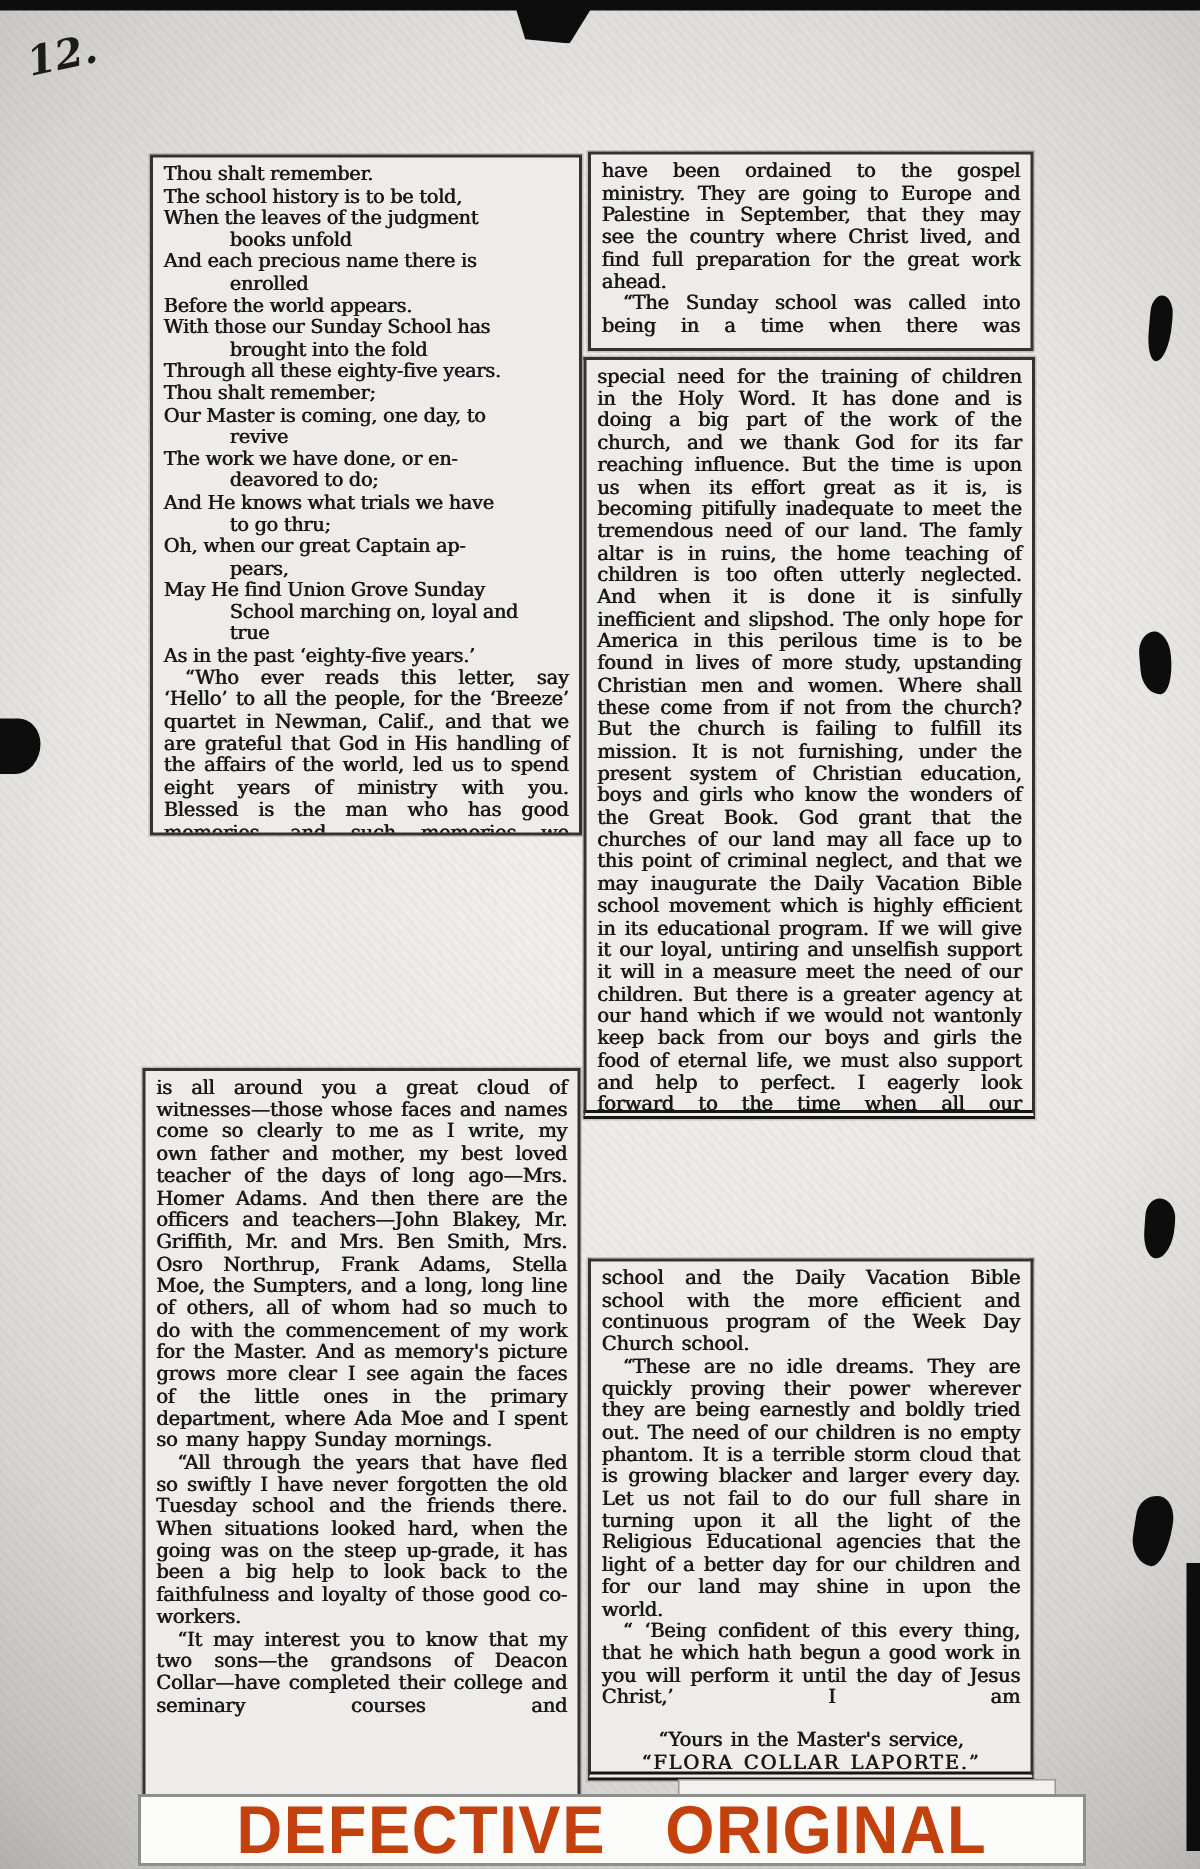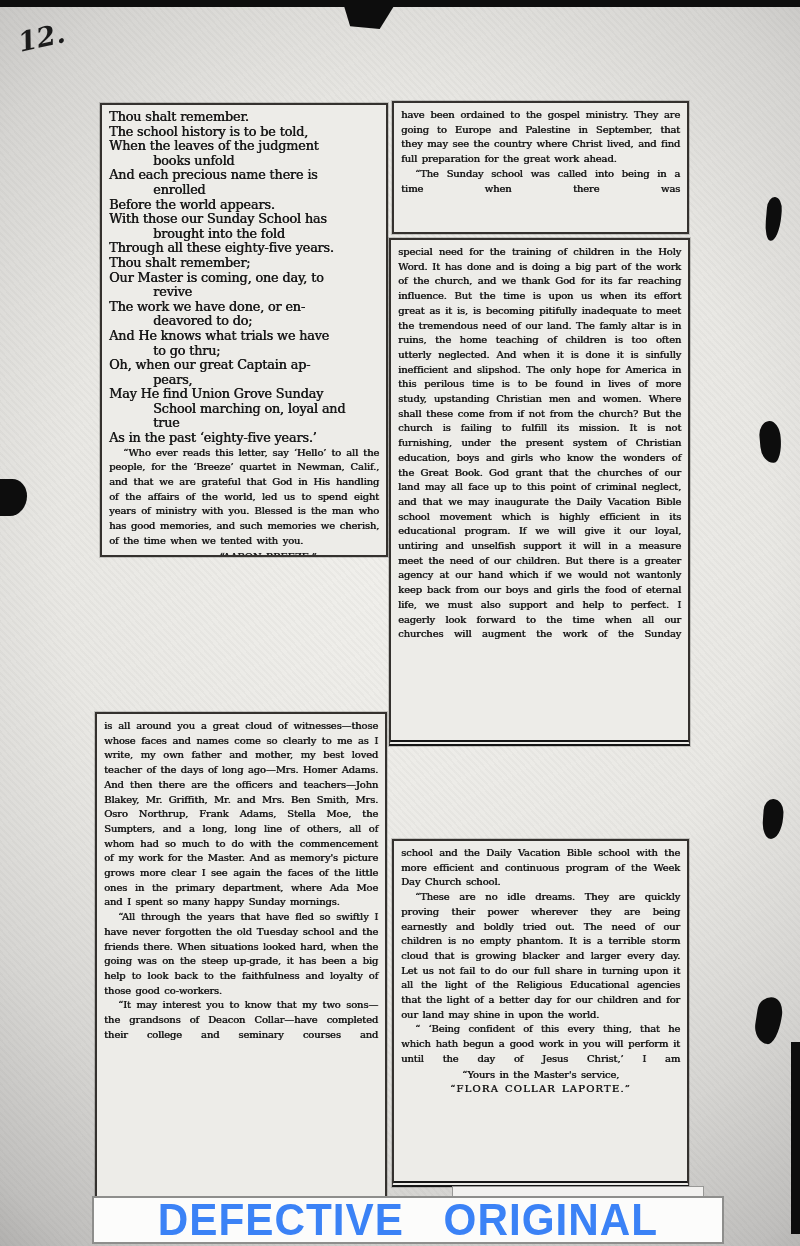--- a/index.html
+++ b/index.html
@@ -22,41 +22,41 @@
   .pagenum{position:absolute;left:18px;top:22px;z-index:5;font-style:italic;font-weight:bold;
         font-size:27px;transform:rotate(-12deg);color:#1b1b1b}
   .clip{position:absolute;background:#edece8;border:2px solid #34312e;
         padding:5px 7px 4px 7px;overflow:hidden;z-index:3;
         box-shadow:0 0 0 1px rgba(80,78,74,0.25)}
   #clip-l1{left:100px;top:103px;width:288px;height:454px}
   #clip-l2{left:95px;top:712px;width:292px;height:497px}
   #clip-ra{left:392px;top:101px;width:297px;height:133px}
   #clip-rb{left:389px;top:238px;width:301px;height:508px;border-bottom:6px double #161616}
   #clip-rc{left:392px;top:839px;width:297px;height:348px;border-bottom:6px double #161616}
-  .txt{font-size:10px;line-height:14.7px;text-align:justify;
+  .txt{font-size:13px;line-height:14.7px;text-align:justify;
         letter-spacing:-0.15px;word-spacing:1.5px;
         text-shadow:0.5px 0 0 currentColor}
   p.par{text-indent:14px}
   p.runon{text-align-last:justify}
   .pl{font-size:12.8px;line-height:14.6px;white-space:nowrap;
         letter-spacing:-0.15px;text-shadow:0.5px 0 0 currentColor}
   .pl.in{padding-left:44px}
   .sig{text-align:center;padding-left:48px;margin-top:1px}
-  .sigc{text-align:center;margin-top:1px}
+  .sigc{text-align:center;margin-top:14px}
   .sigcaps{text-align:center;letter-spacing:1.2px}
   .divider{width:40px;height:2px;background:#222;margin:6px auto 4px auto}
   .head{text-align:center;font-weight:normal;font-size:13.4px;line-height:16px;
         margin:2px 0 1px 0;text-shadow:0.4px 0 0 currentColor}
   .stamp-tab{position:absolute;left:452px;top:1186px;width:252px;height:12px;z-index:4;
         background:#f2f1ef;border:1px solid #989896;border-bottom:none}
   .stamp{position:absolute;left:92px;top:1196px;width:632px;height:48px;z-index:5;
         background:#fcfcfb;border:2px solid #8e8e8c;
         display:flex;align-items:center;justify-content:center;
         font-family:"Liberation Sans",sans-serif;font-weight:bold;
-        font-size:41px;color:#3b82f6;letter-spacing:1px;word-spacing:26px}
+        font-size:41px;color:#c2410c;letter-spacing:1px;word-spacing:26px}
   .stamp span{transform:scale(1.03,1.1);white-space:nowrap}
 </style>
 </head>
 <body>
 
 <div class="page">
 
   <div class="mark" id="bar-top"></div>
   <div class="mark" id="mark-top"></div>
   <div class="mark" id="mark-left"></div>

